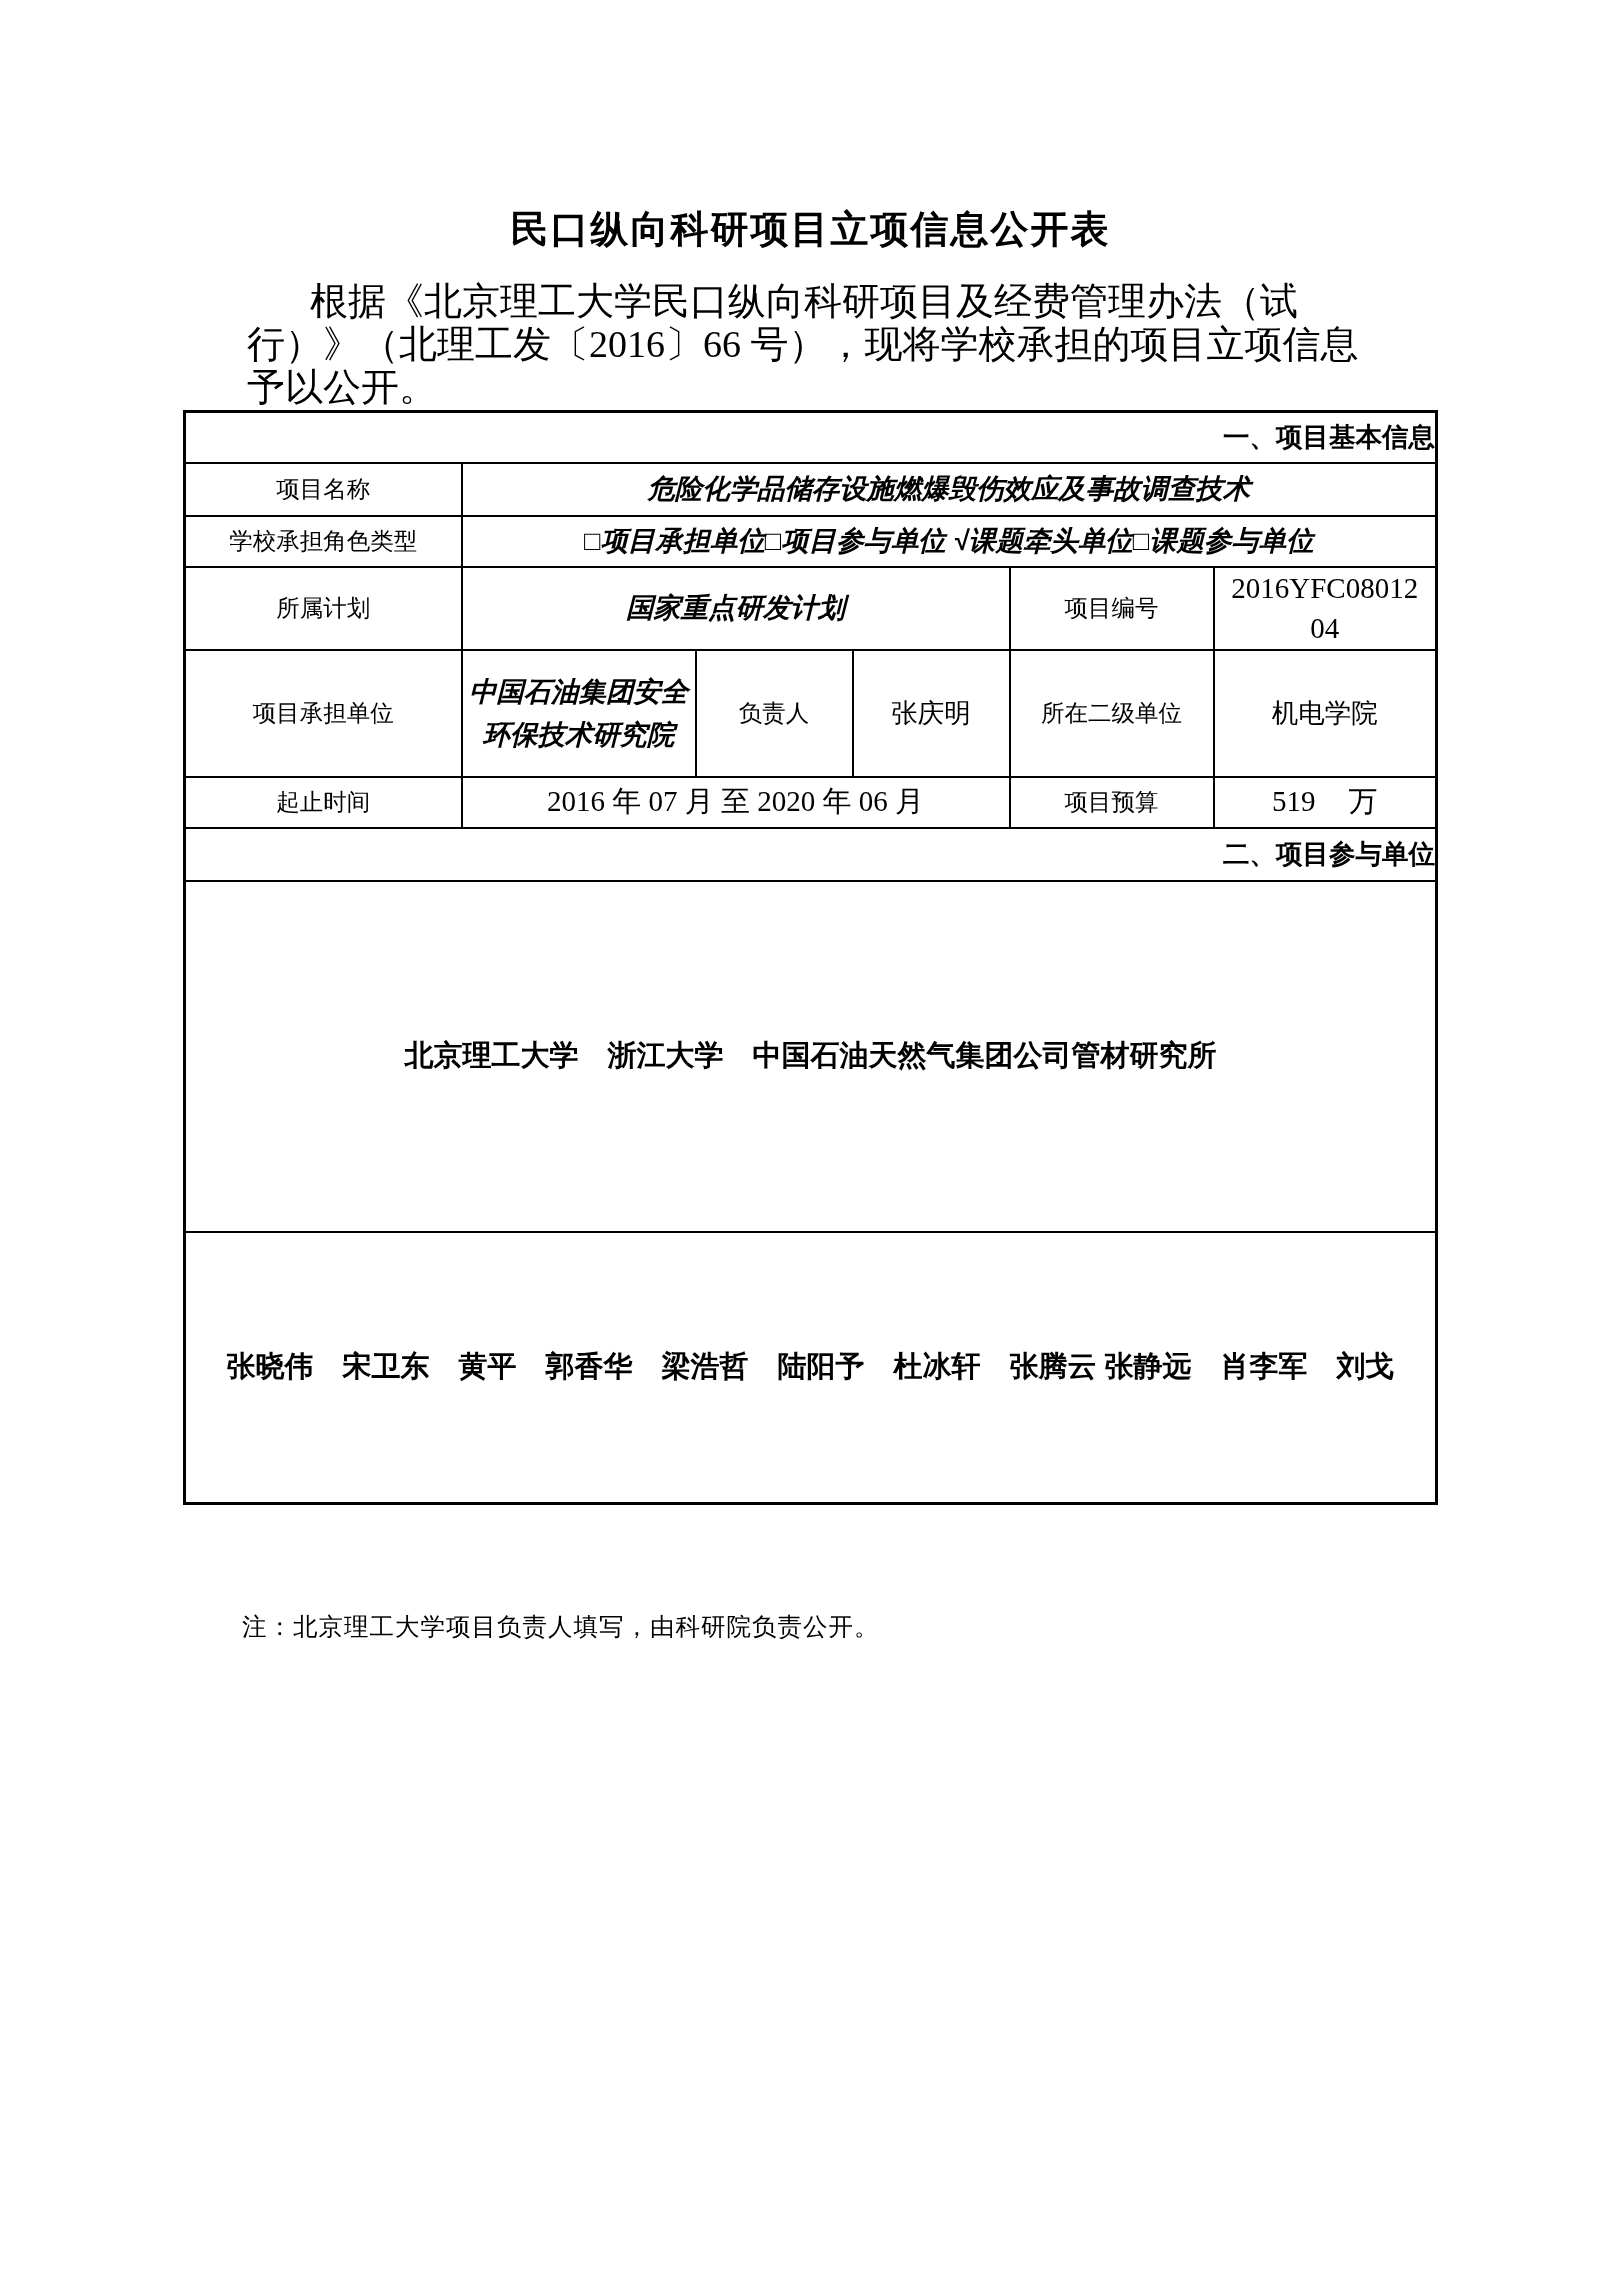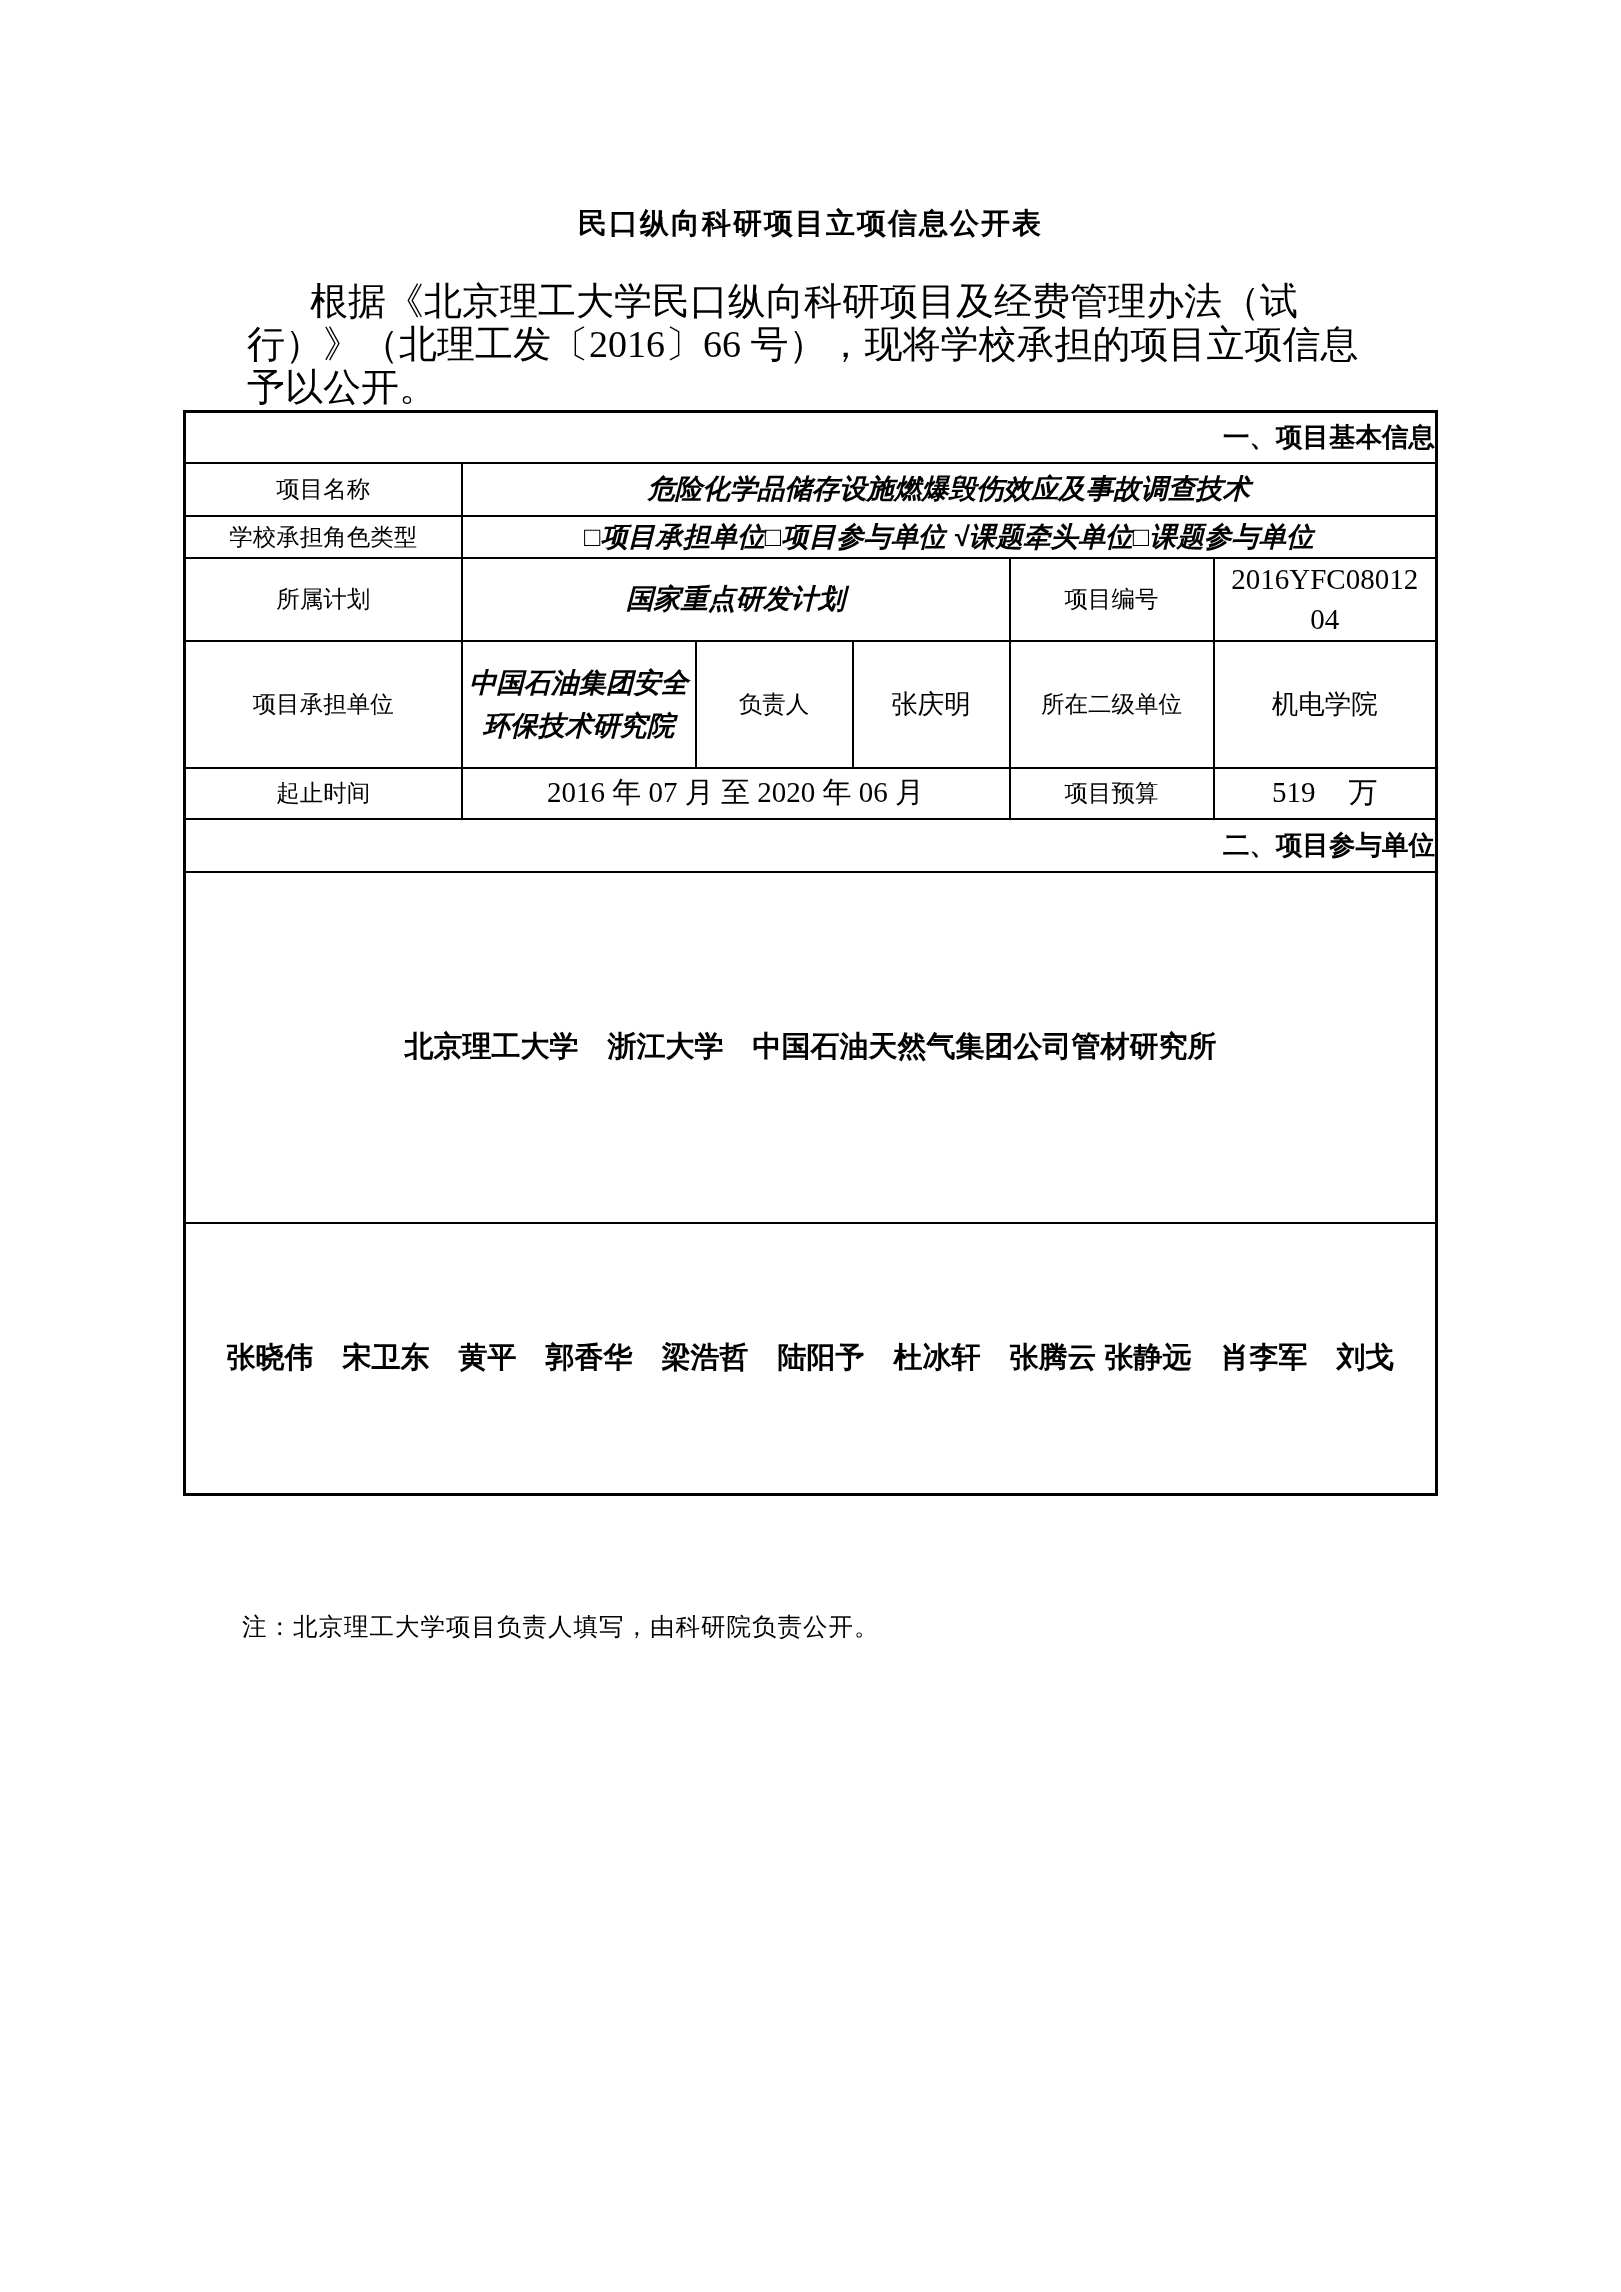--- a/index.html
+++ b/index.html
@@ -6,21 +6,21 @@
   body {
     width: 1621px; height: 2293px;
     background: #ffffff; color: #000000;
     position: relative;
     font-family: "Liberation Serif", serif;
   }
   .page-title {
     position: absolute; top: 204px; left: 0; width: 100%;
     text-align: center;
     font-family: "Liberation Serif", serif;
-    font-size: 29px; font-weight: bold; letter-spacing: 2px;
+    font-size: 38px; font-weight: bold; letter-spacing: 2px;
     margin: 0;
   }
   .intro {
     position: absolute; top: 280px; left: 247px; width: 1142px;
     font-family: "Liberation Serif", serif;
     font-size: 38px; line-height: 43px;
     text-indent: 63px; margin: 0;
   }
   table.main-table {
     position: absolute; top: 410px; left: 183px;
@@ -90,21 +90,21 @@
     <tbody>
         <tr class="sec-row" style="height:51px">
       <td colspan="6">一、项目基本信息</td>
     </tr>
 
     <tr style="height:53px">
       <td class="lab">项目名称</td>
       <td class="valb" colspan="5">危险化学品储存设施燃爆毁伤效应及事故调查技术</td>
     </tr>
 
-    <tr style="height:42px">
+    <tr style="height:51px">
       <td class="lab">学校承担角色类型</td>
       <td class="valb" colspan="5">□项目承担单位□项目参与单位 √课题牵头单位□课题参与单位</td>
     </tr>
 
     <tr style="height:83px">
       <td class="lab">所属计划</td>
       <td class="valb" colspan="3">国家重点研发计划</td>
       <td class="lab">项目编号</td>
       <td class="num">
         <div class="projno-wrap">2016YFC0801204</div>

